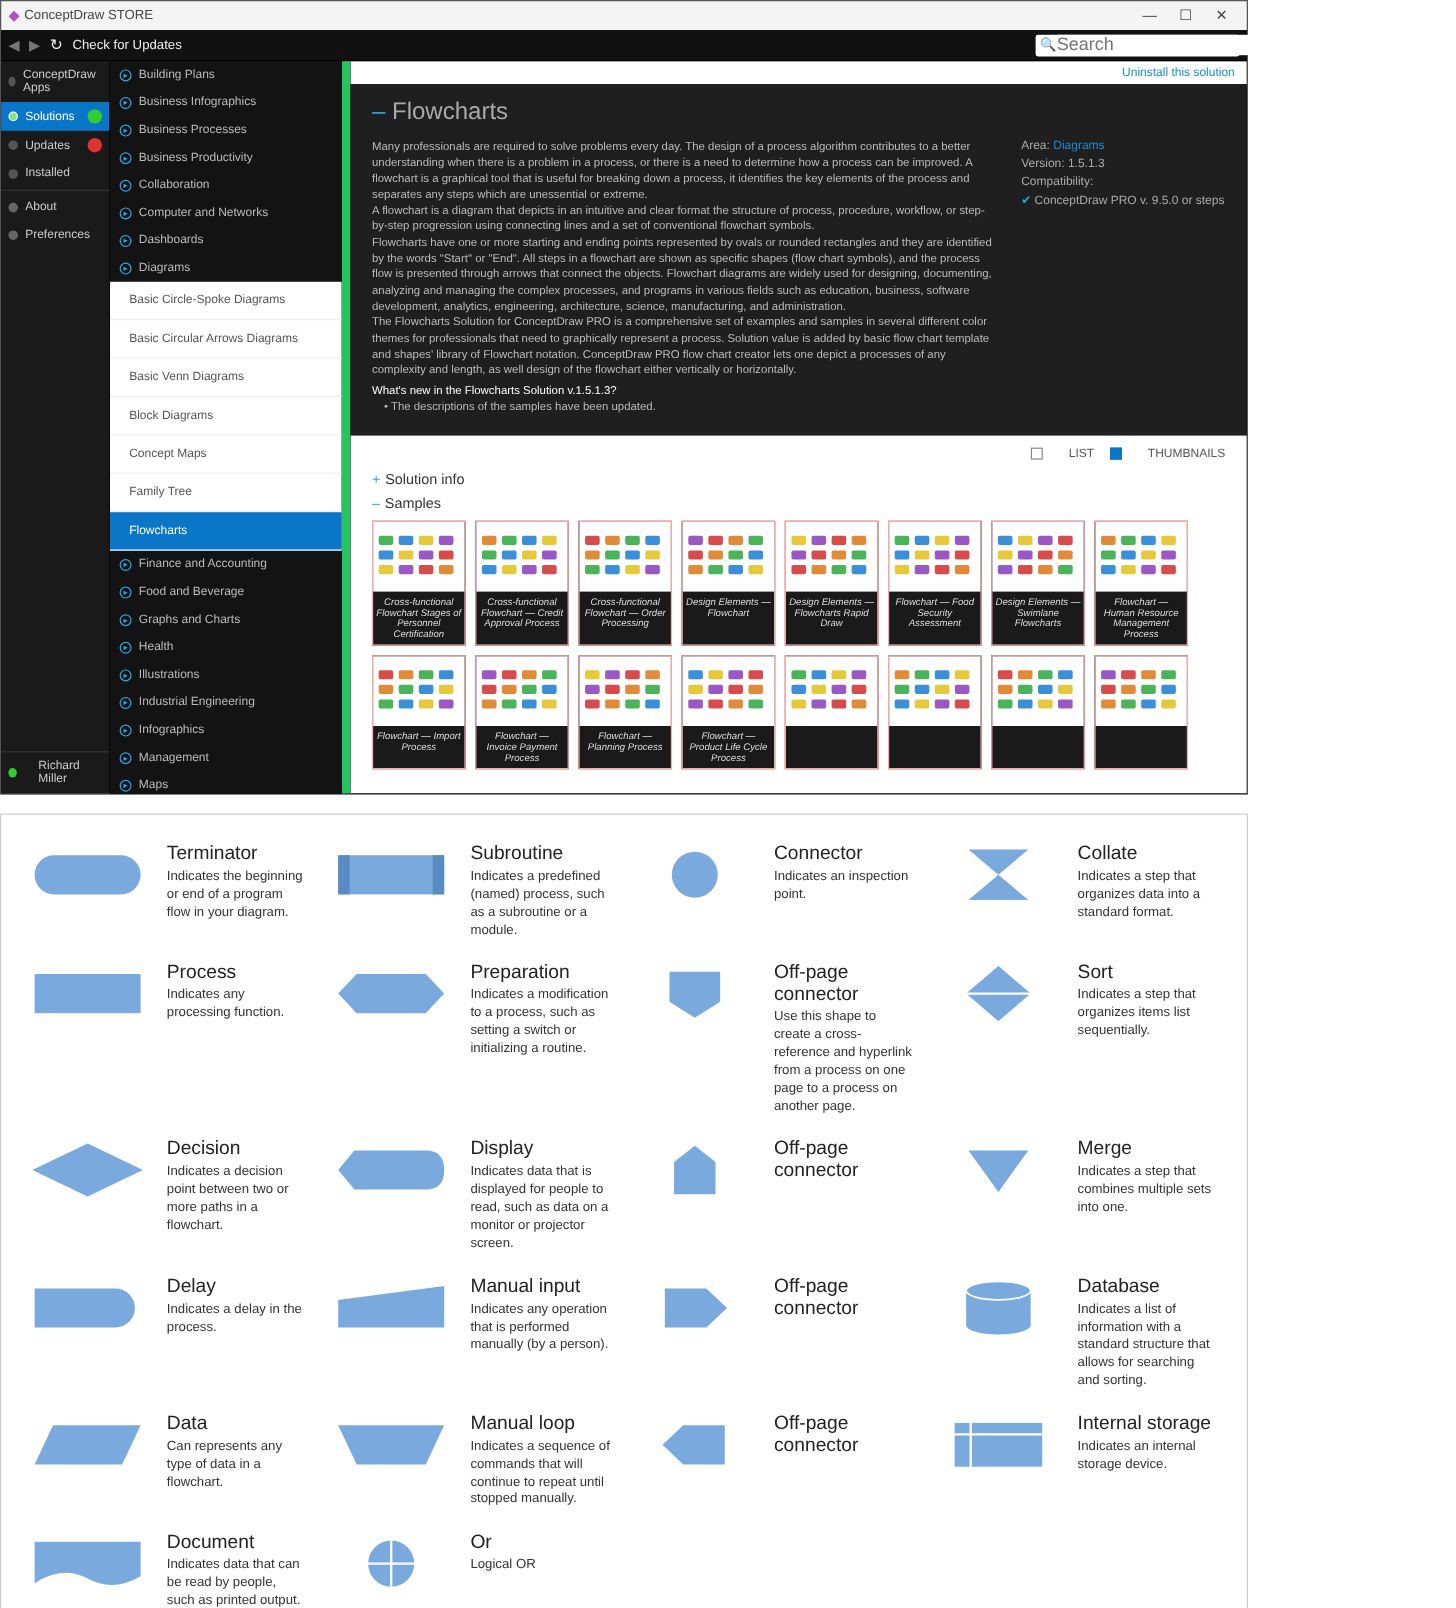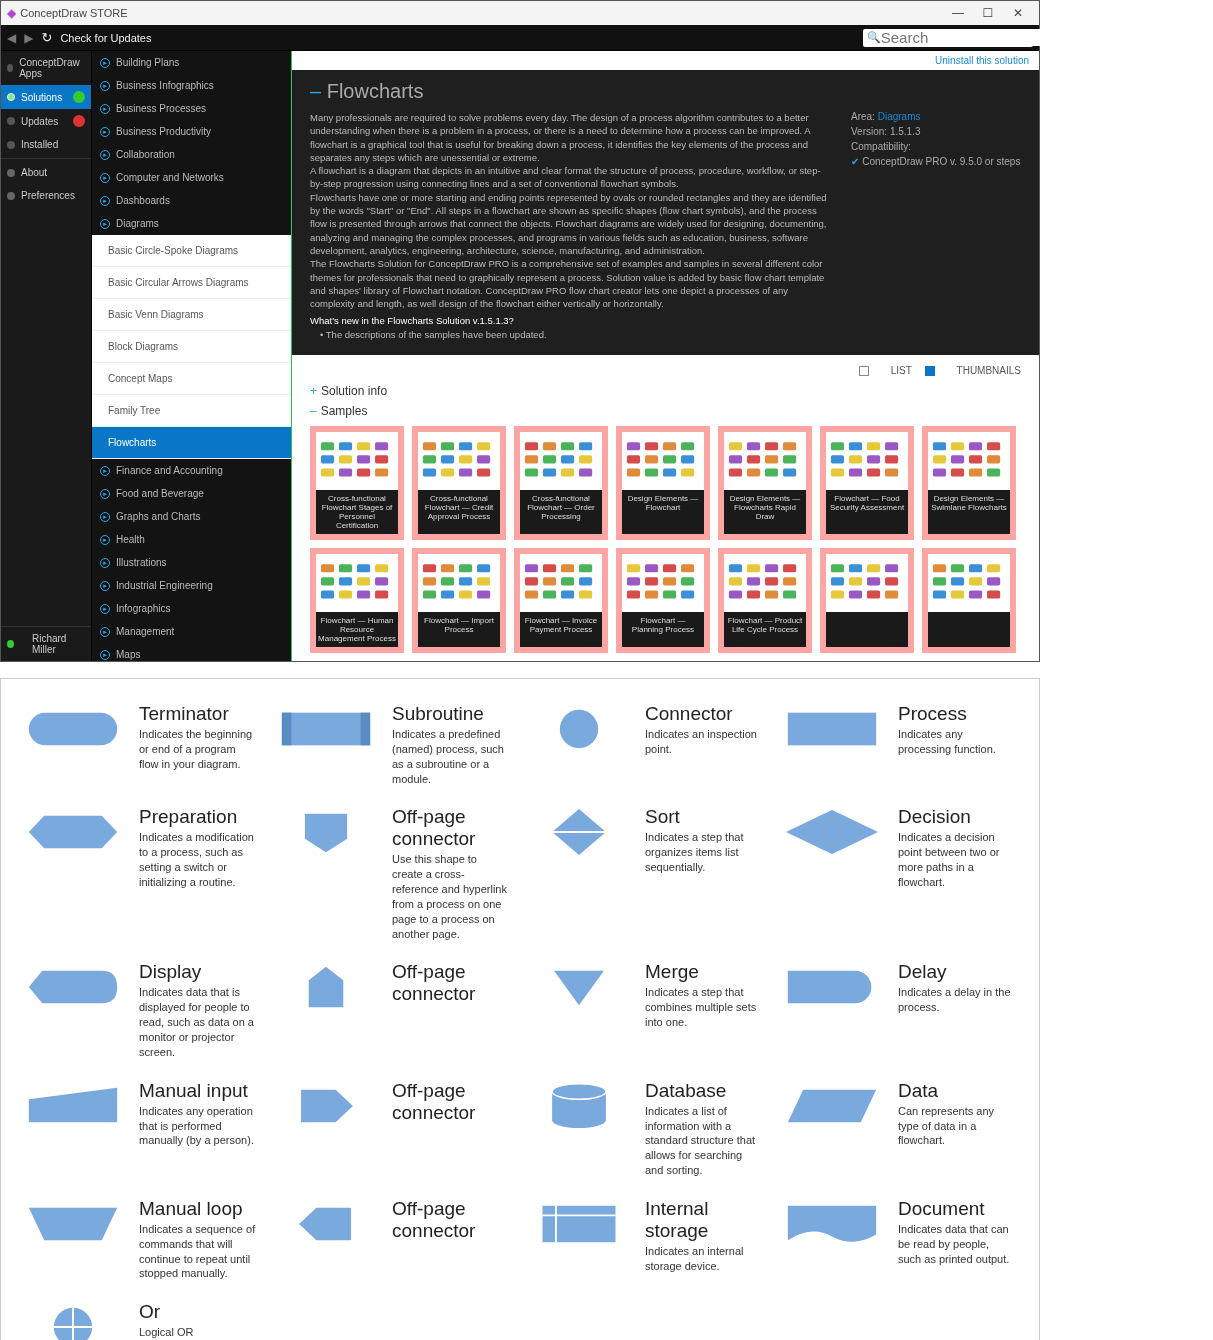--- a/index.html
+++ b/index.html
@@ -27,21 +27,21 @@
 .leftnav .item.active { background: #0a76c8; color: #fff; }
 .leftnav .item.active .dot { background: #7fe87f; border:1px solid #fff;}
 .leftnav .badge-red { margin-left:auto; width:12px;height:12px;border-radius:50%;background:#d33;}
 .leftnav .badge-green { margin-left:auto; width:12px;height:12px;border-radius:50%;background:#3c3;}
 .leftnav .sep { height:1px; background:#333; margin: 2px 0; }
 .leftnav .filler { flex:1; }
 .leftnav .user { display:flex; align-items:center; gap:18px; padding:6px; font-size:10px; border-top:1px solid #333;}
 .leftnav .user .udot { width:8px;height:8px;border-radius:50%;background:#3c3;}
 
 
-.catnav { width: 200px; background: #131313; border-right:1px solid #22c55e; overflow-y:auto; }
+.catnav { width: 200px; background: #131313; border-right:7px solid #22c55e; overflow-y:auto; }
 .catnav .cat { display:flex; align-items:center; padding:6px 8px; font-size:10px; color:#bbb; gap:6px;}
 .catnav .cat .arrow { width:10px;height:10px;border-radius:50%;border:1px solid #2aa8e6;display:flex;align-items:center;justify-content:center;font-size:7px;color:#2aa8e6;}
 .catnav .sub { background:#fff; }
 .catnav .sub .subitem { padding: 10px 16px; font-size:10px; color:#555; border-bottom:1px solid #eee; }
 .catnav .sub .subitem.active { background:#0a76c8; color:#fff; }
 
 
 .main { flex:1; display:flex; flex-direction:column; background:#1f1f1f; overflow-y:auto;justify-content:space-between;}
 .main .uninstall { text-align:right; color:#1a8bd6; font-size:10px; padding:4px 10px; background:#fff;}
 .main .header { padding: 10px 18px 4px; }
@@ -53,31 +53,31 @@
 .main .desc .meta .row { margin-bottom:4px; }
 .main .desc .meta .chk2 { color:#2aa8e6; }
 .main .whitearea { background:#fff; padding: 10px 18px 20px; }
 .viewtoggle { text-align:right; font-size:10px; color:#555; }
 .viewtoggle .vt { display:inline-flex; align-items:center; gap:22px; margin-left:10px;}
 .viewtoggle .vtbox { width:10px;height:10px;border:1px solid #888; display:inline-block;}
 .viewtoggle .vtbox.active { background:#0a76c8; border-color:#0a76c8;}
 .sectionhead { font-size:12px; color:#333; margin:6px 0; }
 .sectionhead .pm { color:#2aa8e6; margin-right:4px;}
 .thumbs { display:flex; flex-wrap:wrap; gap:8px; margin-top:8px;}
-.thumb { width:94px; background:#1a1a1a; border:6px solid #fca5a5; }
+.thumb { width:78px; background:#1a1a1a; border:1px solid #fca5a5;font-style:italic; }
 .thumb .img { height:58px; background:#fff; display:flex; align-items:center; justify-content:center; overflow:hidden;}
 .thumb .img svg { width:100%; height:100%; }
 .thumb .cap { font-size:8px; color:#ddd; text-align:center; padding:4px 2px; min-height:32px;}
 
 
 .legend { width: 1040px; border:1px solid #ccc; margin-top:16px; padding: 24px; }
 .legend-grid { display:grid; grid-template-columns: repeat(4, 1fr); column-gap: 22px; row-gap: 20px; }
 .leg-item { display:flex; gap: 18px; align-items:flex-start;}
 .leg-item .shape { width: 96px; height:52px; flex-shrink:0; display:flex; align-items:center; justify-content:center;}
-.leg-item .txt .name { font-size:19px; color:#222; margin-bottom:2px;}
+.leg-item .txt .name { font-size:16px; color:#222; margin-bottom:2px;}
 .leg-item .txt .d { font-size:11px; color:#333; line-height:1.35; }
 </style>
 </head>
 <body>
 
 <div class="app-window">
   <div class="titlebar">
     <div class="title">
       <span style="color:#b34bd1;font-size:12px;">◆</span>
       <span>ConceptDraw STORE</span>
@@ -590,20 +590,32 @@
             <circle cx="50" cy="25" r="20" fill="#7aa9de"></circle>
           </svg>
         </div>
         <div class="txt">
           <div class="name">Connector</div>
           <div class="d">Indicates an inspection point.</div>
         </div>
       </div>
       <div class="leg-item">
         <div class="shape">
+          <svg viewBox="0 0 100 52">
+            <polygon points="24,4 76,4 50,26" fill="#7aa9de"></polygon>
+            <polygon points="24,48 76,48 50,26" fill="#7aa9de"></polygon>
+          </svg>
+        </div>
+        <div class="txt">
+          <div class="name">Collate</div>
+          <div class="d">Indicates a step that organizes data into a standard format.</div>
+        </div>
+      </div>
+      <div class="leg-item">
+        <div class="shape">
           <svg viewBox="0 0 100 50">
             <rect x="4" y="8" width="92" height="34" fill="#7aa9de"></rect>
           </svg>
         </div>
         <div class="txt">
           <div class="name">Process</div>
           <div class="d">Indicates any processing function.</div>
         </div>
       </div>
       <div class="leg-item">

